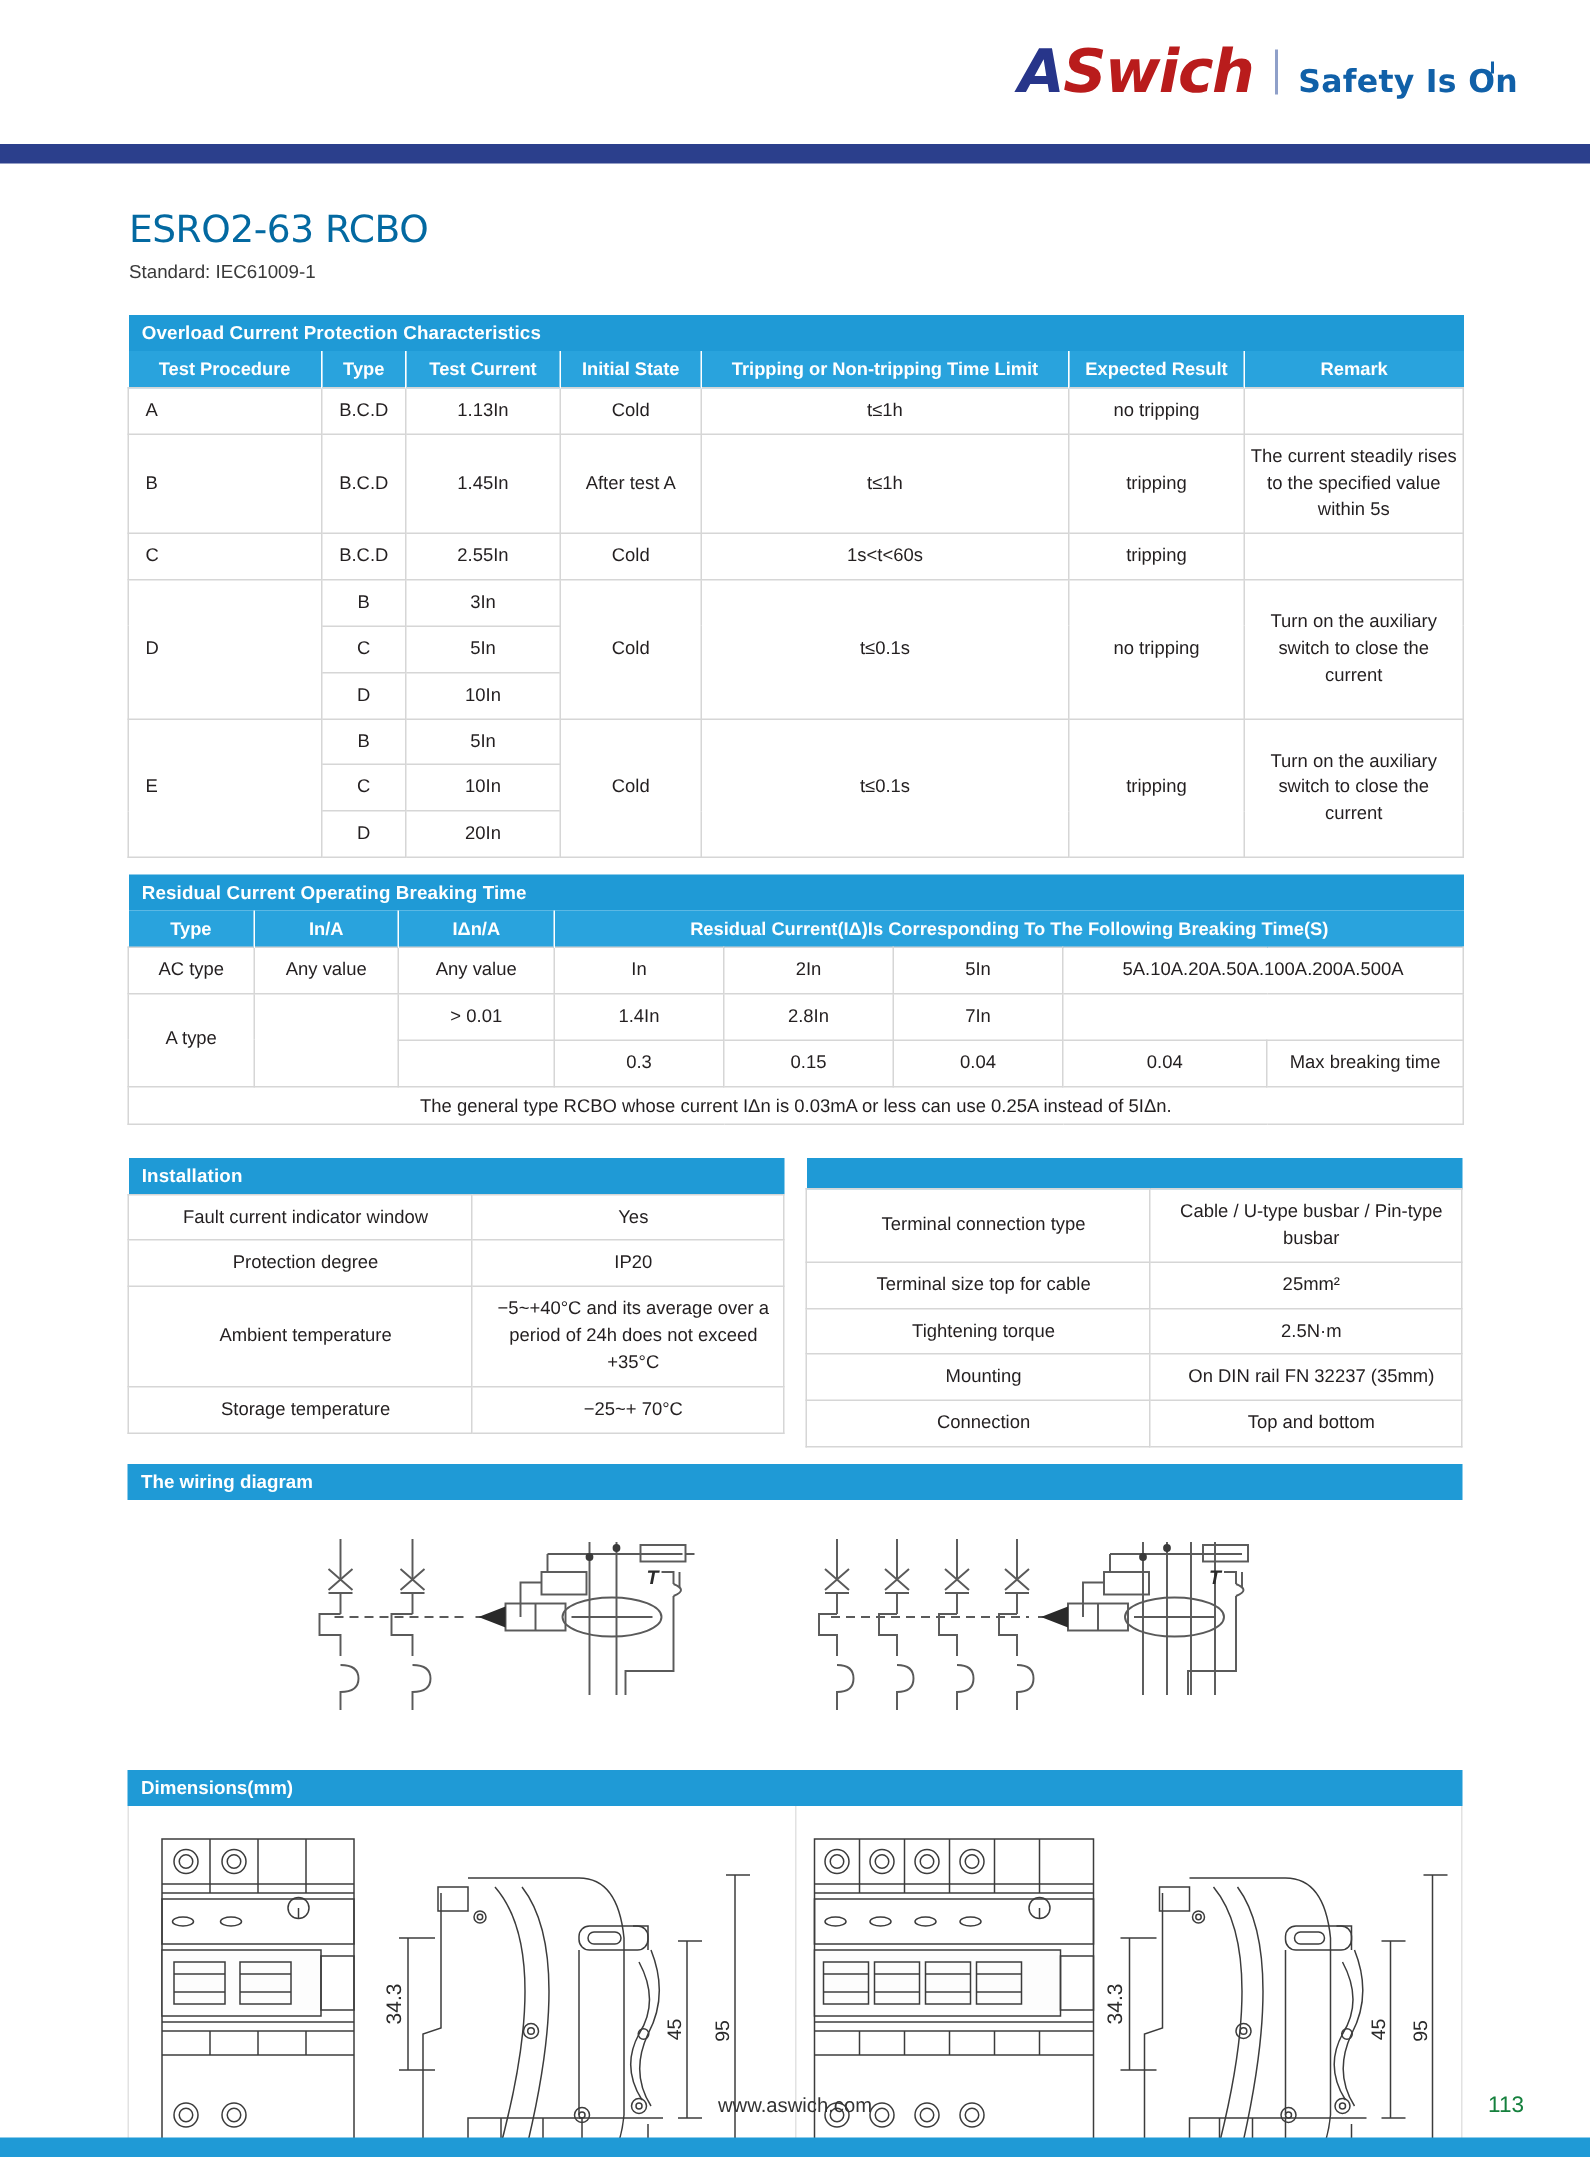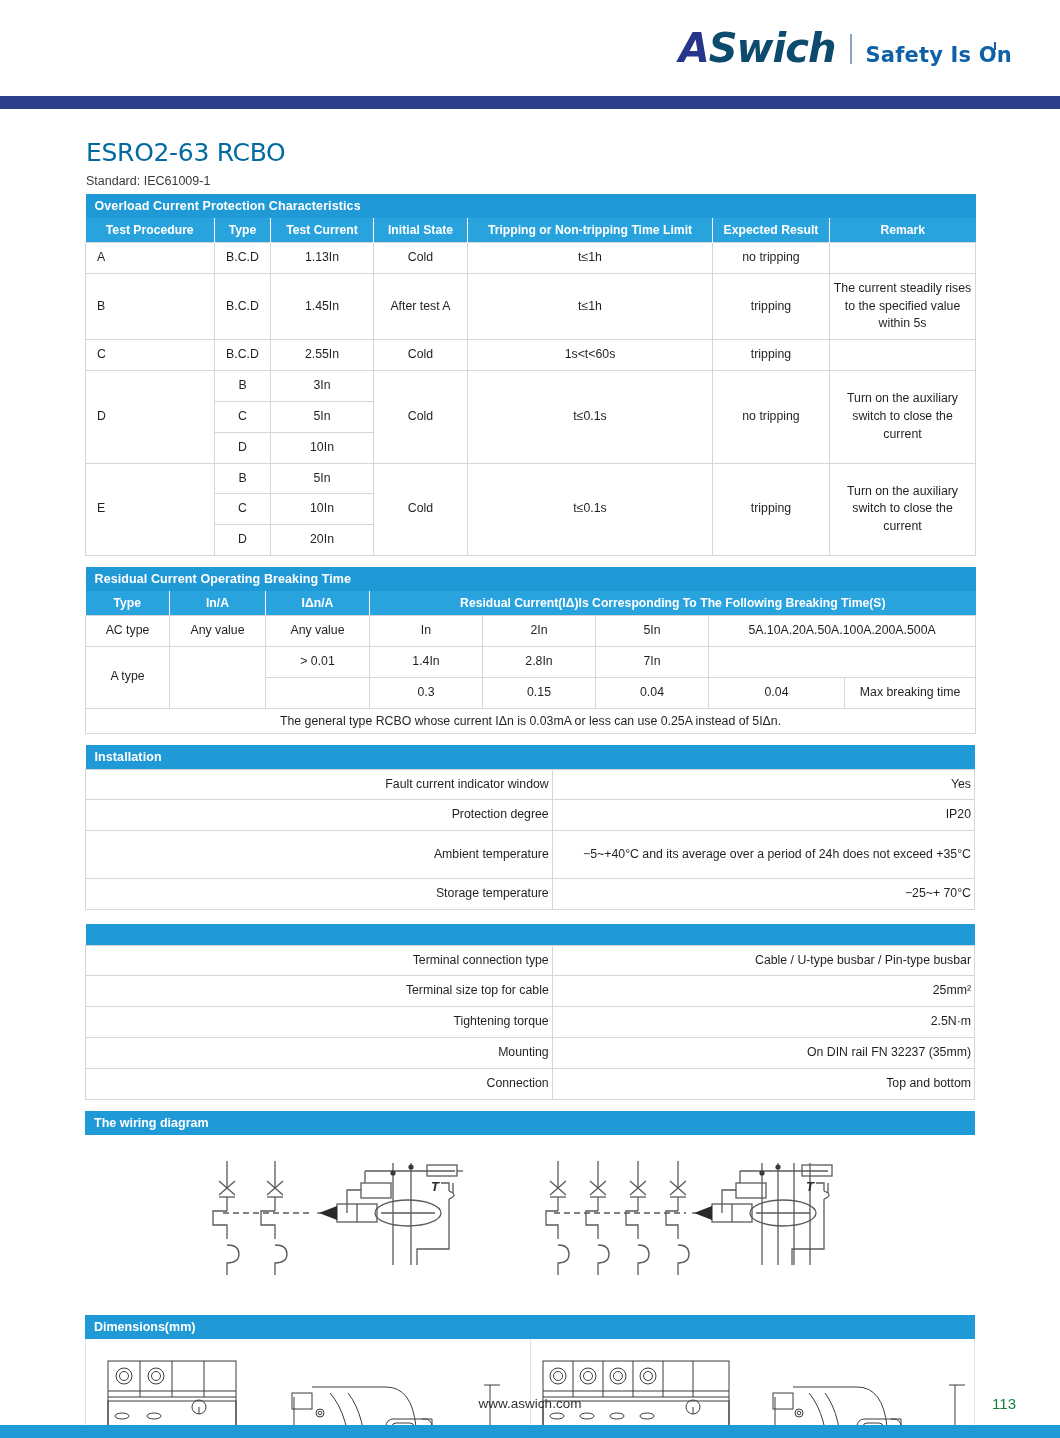--- a/index.html
+++ b/index.html
@@ -19,21 +19,21 @@
   }
   .logo-wrap { display: flex; align-items: baseline; }
   .logo-a {
     font-family: "DejaVu Sans", sans-serif;
     font-size: 40px; font-weight: 700; font-style: italic;
     color: #27358a; letter-spacing: -1px;
   }
   .logo-swich {
     font-family: "DejaVu Sans", sans-serif;
     font-size: 40px; font-weight: 700; font-style: italic;
-    color: #0c4a6e; letter-spacing: -1px;
+    color: #b91c1c; letter-spacing: -1px;
   }
   .logo-sep {
     display: inline-block; width: 2px; height: 30px;
     background: #8fa0c9; margin: 0 13px 0 15px;
     position: relative; top: 2px;
   }
   .tagline {
     font-family: "DejaVu Sans", sans-serif;
     font-size: 21px; font-weight: 700; color: #1060a8;
     letter-spacing: .2px;
@@ -94,26 +94,26 @@
   .t2 col.d5 { width: 113px; }
   .t2 col.d6 { width: 113px; }
   .t2 col.d7 { width: 136px; }
   .t2 col.d8 { width: 131px; }
   .note-row td {
     border: 1px solid #d6d6d6; border-top: 1px solid #d6d6d6;
     font-size: 12.3px; text-align: center; padding: 5px 0;
   }
 
   
-  .inst-row { display: flex; gap: 14px; width: 890px; margin: 11px auto 0; flex-direction: column; }
+  .inst-row { display: flex; gap: 14px; width: 890px; margin: 22px auto 0; }
   .inst-col { flex: 1; }
   .inst-col table { table-layout: fixed; }
   .inst-col col.k { width: 52.5%; }
   .inst-col col.v { width: 47.5%; }
-  .inst-col td.cell { text-align: right; padding-left: 10px; font-size: 12.3px; }
+  .inst-col td.cell { text-align: center; padding-left: 10px; font-size: 12.3px; }
   .blank-head { background: #1f9ad6; height: 21px; }
 
   
   .banner {
     width: 890px; margin: 11px auto 0; background: #1f9ad6;
     color: #fff; font-weight: 700; font-size: 12.5px;
     padding: 5px 0 5px 9px;
   }
 
   
@@ -160,21 +160,21 @@
       <span class="tagline"><span>Safety Is </span><span class="pw">On</span></span>
     </div>
   </div>
   <div class="header-bar"></div>
 
   <div class="title-block">
     <div class="doc-title">ESRO2-63 RCBO</div>
     <div class="doc-standard">Standard: IEC61009-1</div>
   </div>
 
-  <div class="tbl-wrap" style="margin-top:6px;">
+  <div class="tbl-wrap" style="margin-top:22px;">
     <table class="t1">
       <colgroup>
           <col class="c1">
           <col class="c2">
           <col class="c3">
           <col class="c4">
           <col class="c5">
           <col class="c6">
           <col class="c7">
         </colgroup>

